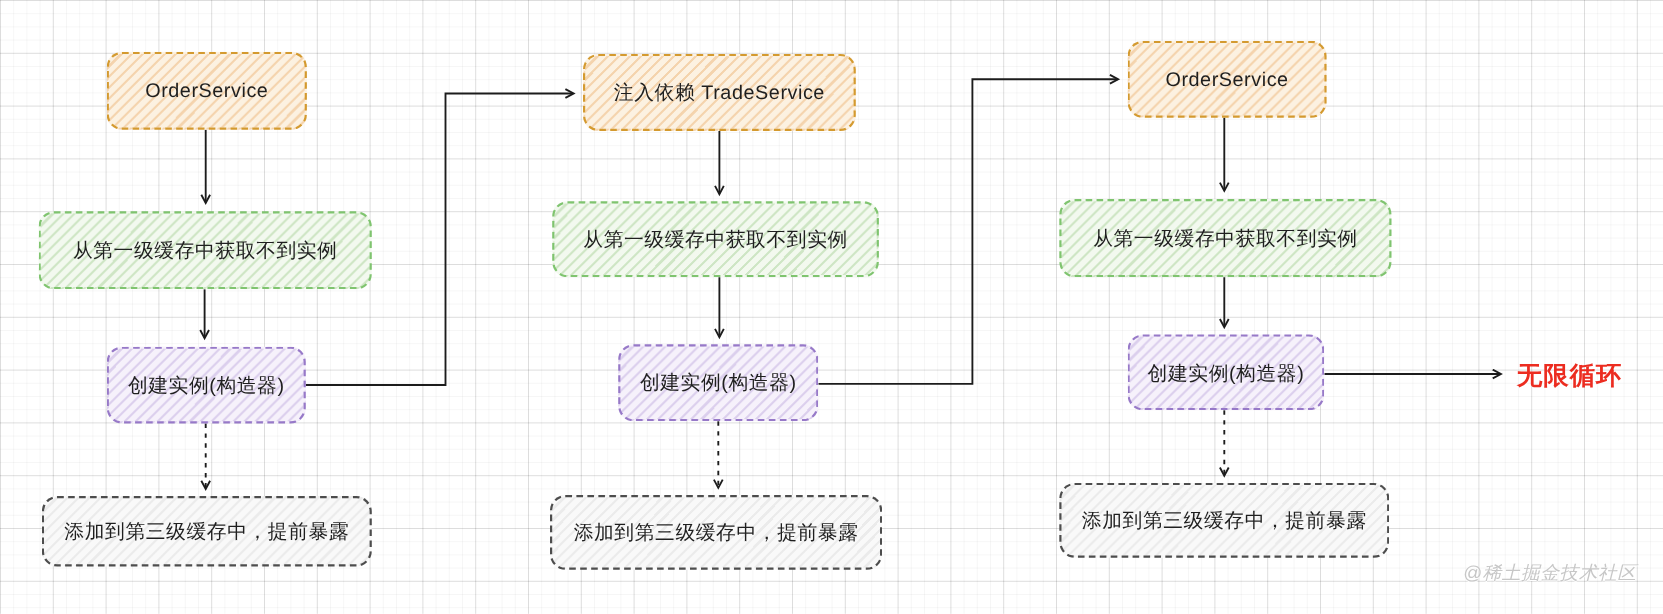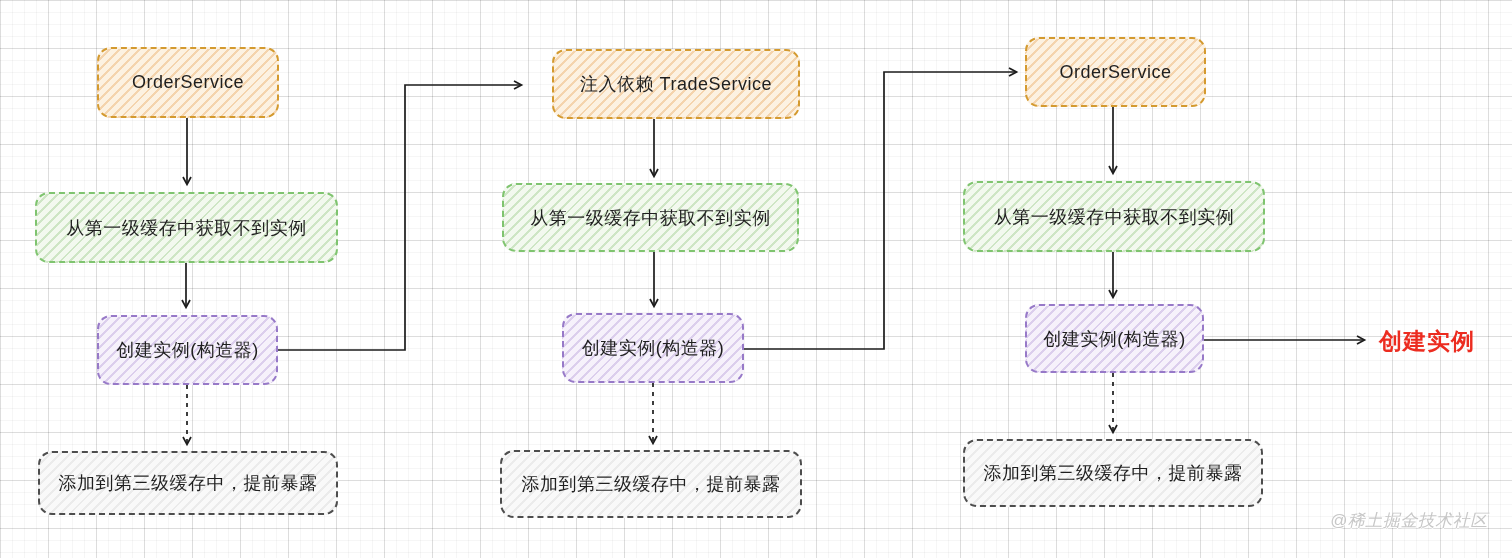--- a/index.html
+++ b/index.html
@@ -81,21 +81,21 @@
   <div class="node green" style="left:35px;top:192px;width:303px;height:71px;">
     <span class="lbl">从第一级缓存中获取不到实例</span>
   </div>
   <div class="node purple" style="left:97px;top:315px;width:181px;height:70px;">
     <span class="lbl">创建实例(构造器)</span>
   </div>
   <div class="node gray" style="left:38px;top:451px;width:300px;height:64px;">
     <span class="lbl">添加到第三级缓存中，提前暴露</span>
   </div>
 
-  <div class="node orange" style="left:552px;top:49px;width:248px;height:70px;">
+  <div class="node orange" style="left:530px;top:49px;width:248px;height:70px;">
     <span class="lbl">注入依赖 TradeService</span>
   </div>
   <div class="node green" style="left:502px;top:183px;width:297px;height:69px;">
     <span class="lbl">从第一级缓存中获取不到实例</span>
   </div>
   <div class="node purple" style="left:562px;top:313px;width:182px;height:70px;">
     <span class="lbl">创建实例(构造器)</span>
   </div>
   <div class="node gray" style="left:500px;top:450px;width:302px;height:68px;">
     <span class="lbl">添加到第三级缓存中，提前暴露</span>
@@ -107,17 +107,17 @@
   <div class="node green" style="left:963px;top:181px;width:302px;height:71px;">
     <span class="lbl">从第一级缓存中获取不到实例</span>
   </div>
   <div class="node purple" style="left:1025px;top:304px;width:179px;height:69px;">
     <span class="lbl">创建实例(构造器)</span>
   </div>
   <div class="node gray" style="left:963px;top:439px;width:300px;height:68px;">
     <span class="lbl">添加到第三级缓存中，提前暴露</span>
   </div>
 
-  <div class="end-label">创建实例</div>
+  <div class="end-label">无限循环</div>
 
   <div class="watermark">@稀土掘金技术社区</div>
 
 </div>
 
 </body></html>

